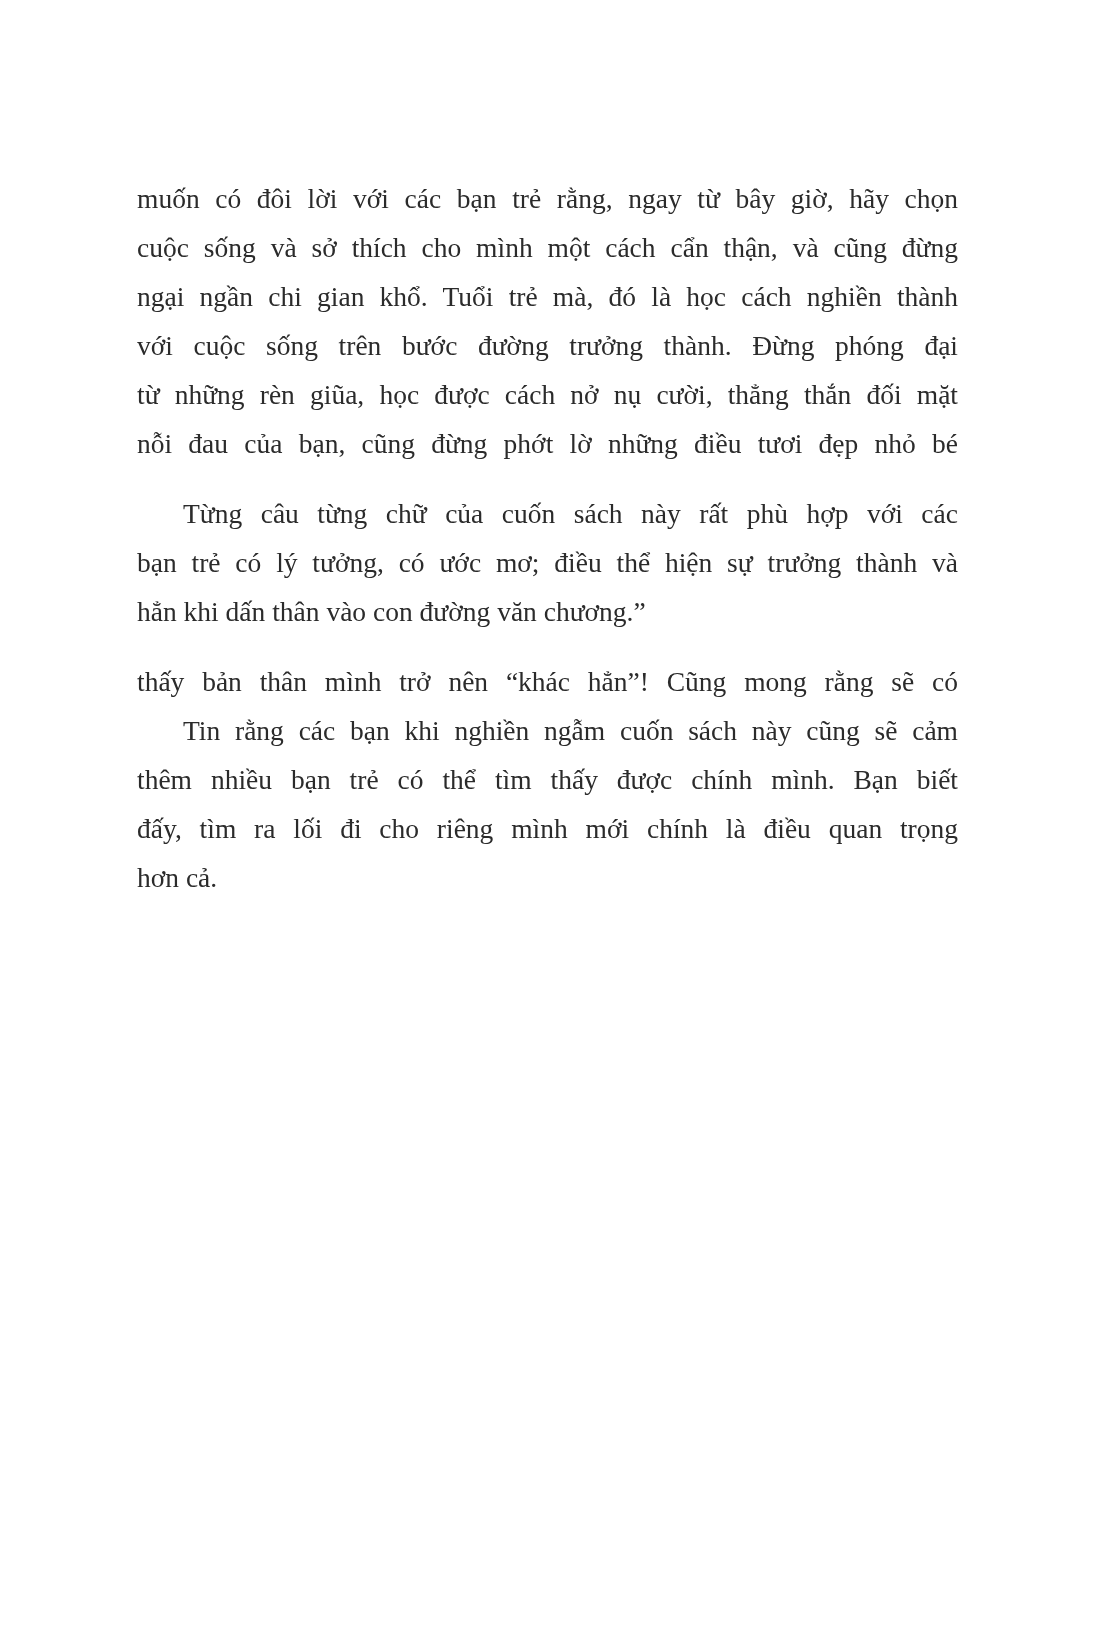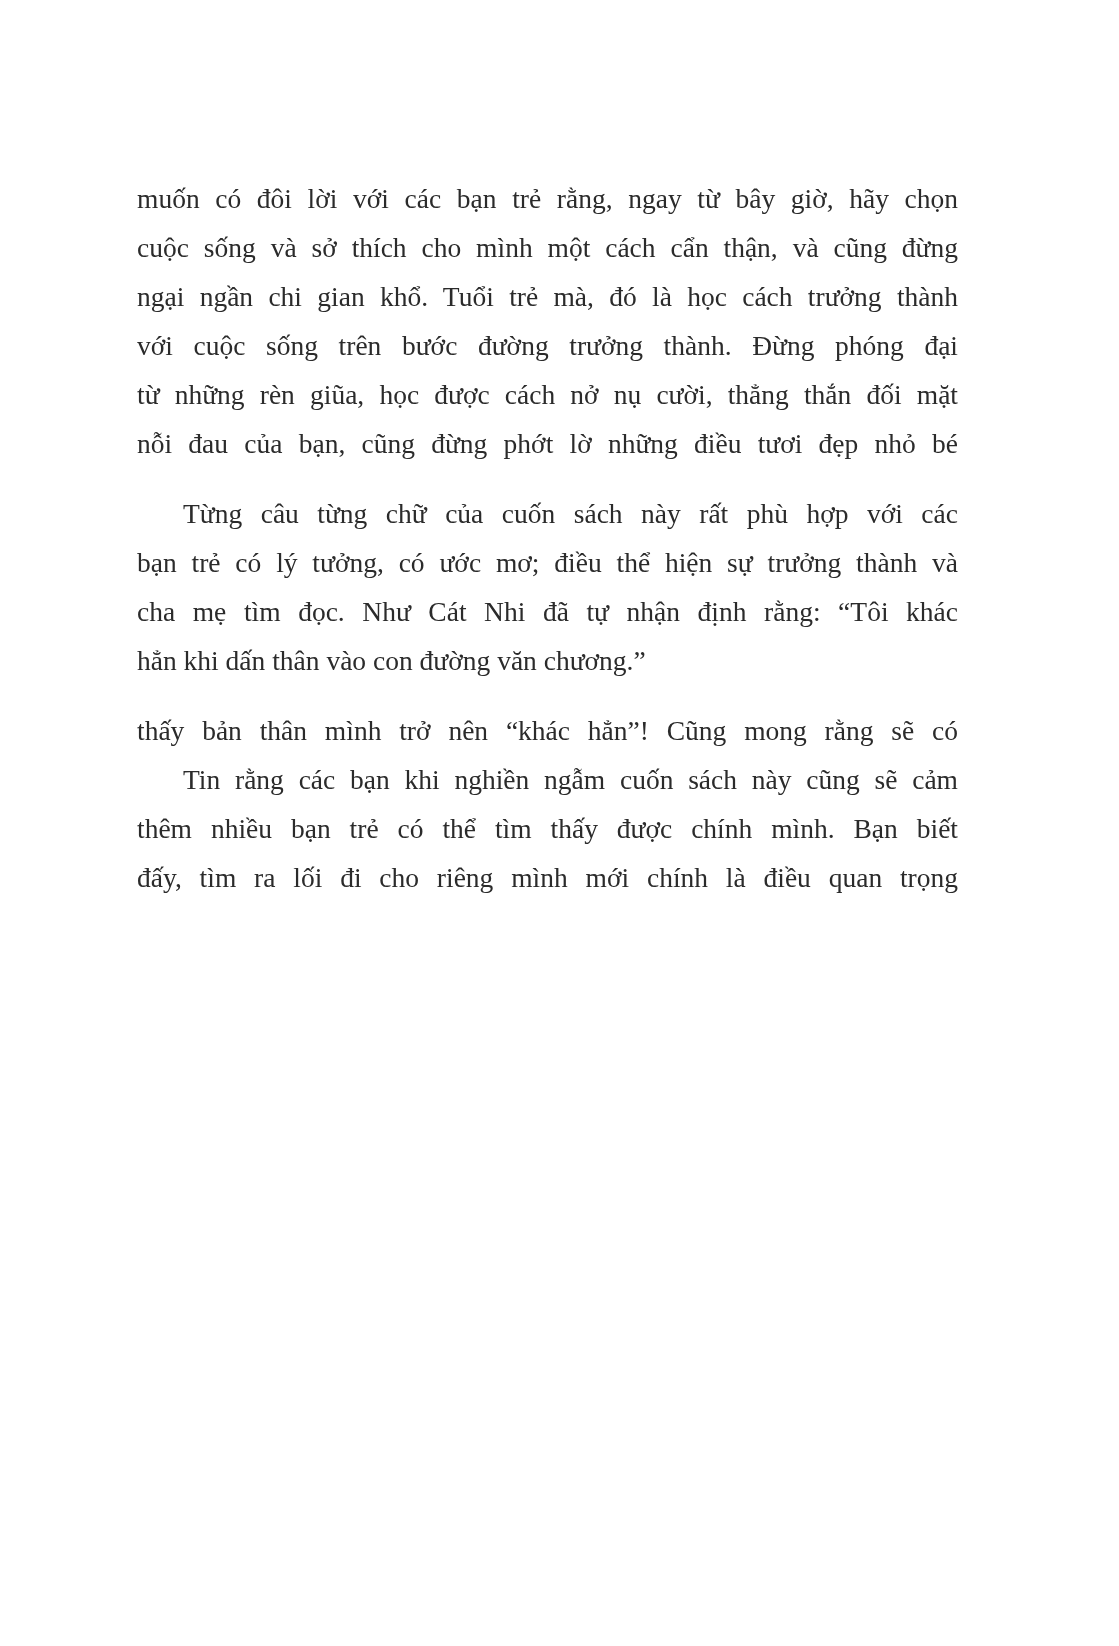--- a/index.html
+++ b/index.html
@@ -59,37 +59,37 @@
 </head>
 <body>
 
 <div class="book-page">
 
   <div class="text-block">
 
     <div class="paragraph">
       <span class="line">muốn có đôi lời với các bạn trẻ rằng, ngay từ bây giờ, hãy chọn</span>
       <span class="line">cuộc sống và sở thích cho mình một cách cẩn thận, và cũng đừng</span>
-      <span class="line">ngại ngần chi gian khổ. Tuổi trẻ mà, đó là học cách trưởng thành</span>
+      <span class="line">ngại ngần chi gian khổ. Tuổi trẻ mà, đó là học cách nghiền thành</span>
       <span class="line">với cuộc sống trên bước đường trưởng thành. Đừng phóng đại</span>
       <span class="line">từ những rèn giũa, học được cách nở nụ cười, thẳng thắn đối mặt</span>
       <span class="line">nỗi đau của bạn, cũng đừng phớt lờ những điều tươi đẹp nhỏ bé</span>
     </div>
 
     <div class="paragraph">
       <span class="line indent">Từng câu từng chữ của cuốn sách này rất phù hợp với các</span>
       <span class="line">bạn trẻ có lý tưởng, có ước mơ; điều thể hiện sự trưởng thành và</span>
-      <span class="line">cha mẹ tìm đọc. Như Cát Nhi đã tự nhận định rằng: “Tôi khác</span>
       <span class="line last">hẳn khi dấn thân vào con đường văn chương.”</span>
     </div>
 
     <div class="paragraph">
       <span class="line">thấy bản thân mình trở nên “khác hẳn”! Cũng mong rằng sẽ có</span>
       <span class="line indent">Tin rằng các bạn khi nghiền ngẫm cuốn sách này cũng sẽ cảm</span>
       <span class="line">thêm nhiều bạn trẻ có thể tìm thấy được chính mình. Bạn biết</span>
       <span class="line">đấy, tìm ra lối đi cho riêng mình mới chính là điều quan trọng</span>
+      <span class="line last">hơn cả.</span>
     </div>
 
   </div>
 
   <div class="page-number">11</div>
 
 </div>
 
 </body></html>

